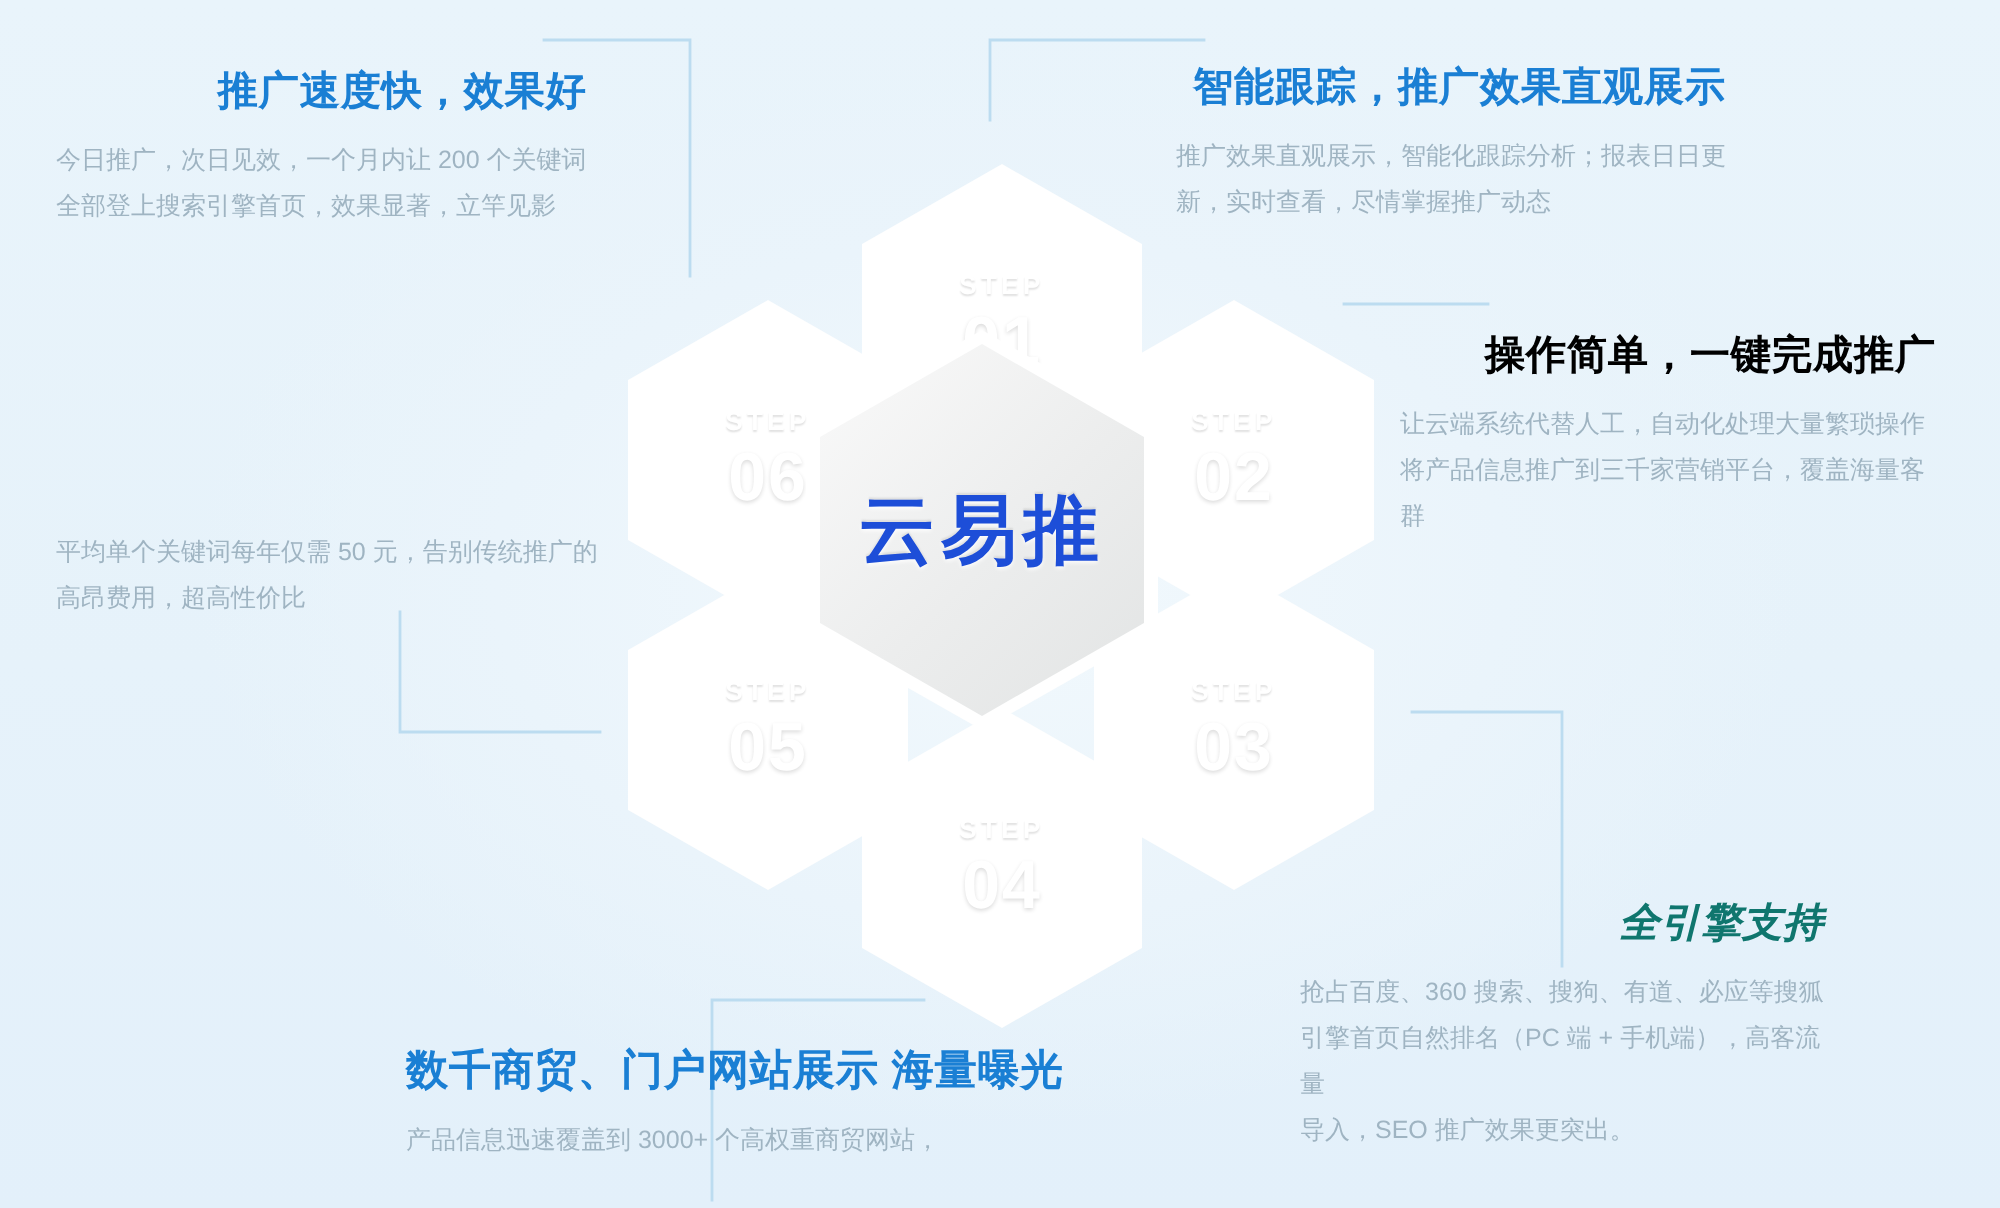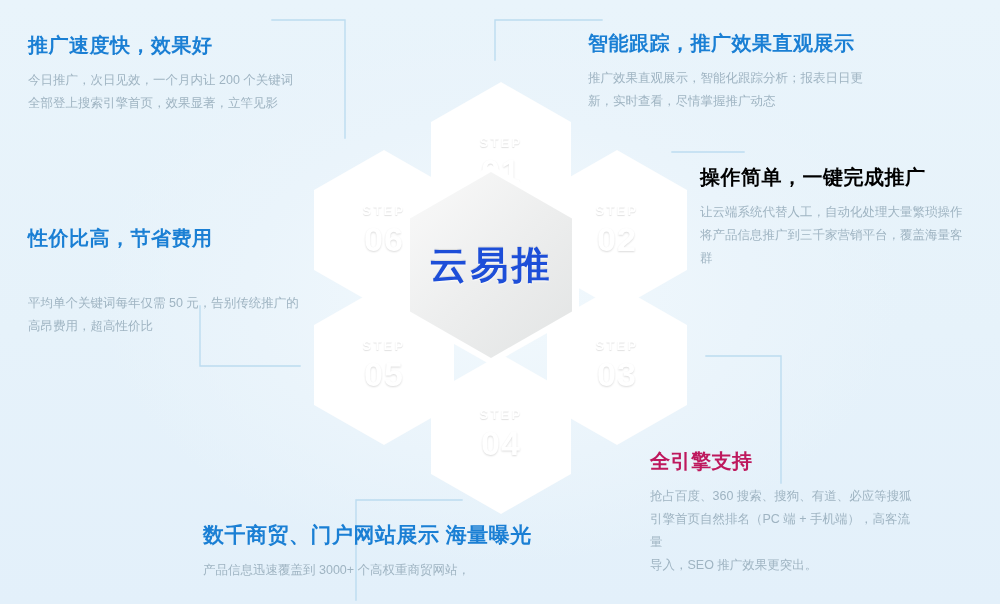--- a/index.html
+++ b/index.html
@@ -23,20 +23,21 @@
 
   
   .block{position:absolute;}
   .block h3{
     margin:0 0 10px 0;
     font-size:20px;
     font-weight:bold;
     color:#1a7fd4;
     letter-spacing:.5px;
     white-space:nowrap;
+    text-align:right;
   }
   .block p{
     margin:0;
     font-size:12.5px;
     line-height:1.85;
     color:#9fb4c2;
   }
 
   #blk-1{left:28px;top:32px;}
   #blk-2{left:588px;top:30px;}
@@ -217,34 +218,33 @@
 <div class="block" id="blk-3">
   <h3 style="color: #000000;">操作简单，一键完成推广</h3>
   <p style="color: rgb(159, 180, 194);">
     <span>让云端系统代替人工，自动化处理大量繁琐操作</span><br>
     <span>将产品信息推广到三千家营销平台，覆盖海量客</span><br>
     <span>群</span>
   </p>
 </div>
 
 <div class="block" id="blk-4">
-  <h3 style="color: #be185d;">全引擎支持</h3>
+  <h3 style="color: #0f766e; font-style: italic;">全引擎支持</h3>
   <p style="color: rgb(159, 180, 194);">
     <span>抢占百度、360 搜索、搜狗、有道、必应等搜狐</span><br>
     <span>引擎首页自然排名（PC 端 + 手机端），高客流量</span><br>
     <span>导入，SEO 推广效果更突出。</span>
   </p>
 </div>
 
 <div class="block" id="blk-5">
   <h3 style="color: rgb(26, 127, 212);">数千商贸、门户网站展示 海量曝光</h3>
   <p style="color: rgb(159, 180, 194);">
     <span>产品信息迅速覆盖到 3000+ 个高权重商贸网站，</span><br>
   </p>
 </div>
 
 <div class="block" id="blk-6">
-  <h3 style="color: rgb(26, 127, 212);">性价比高，节省费用</h3>
   <p style="color: rgb(159, 180, 194); margin-top: 40px;">
     <span>平均单个关键词每年仅需 50 元，告别传统推广的</span><br>
     <span>高昂费用，超高性价比</span>
   </p>
 </div>
 
 </body></html>

